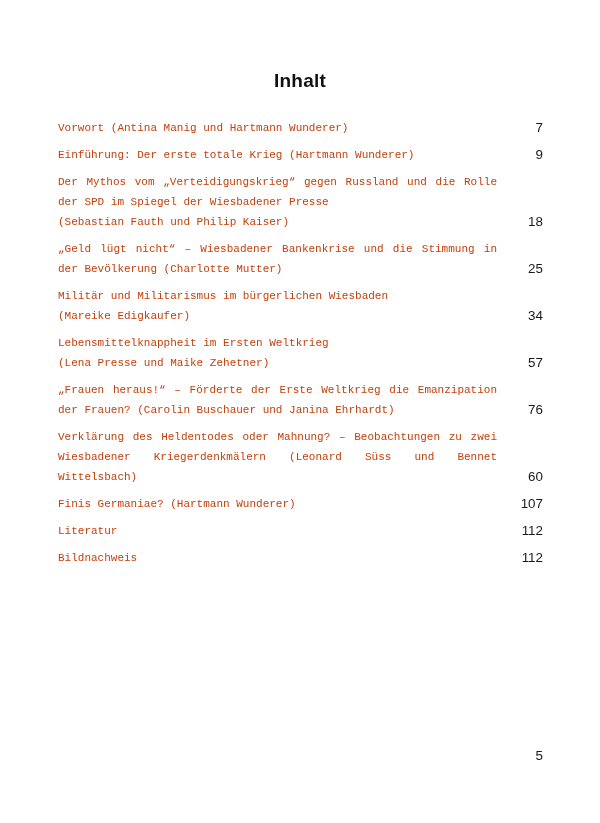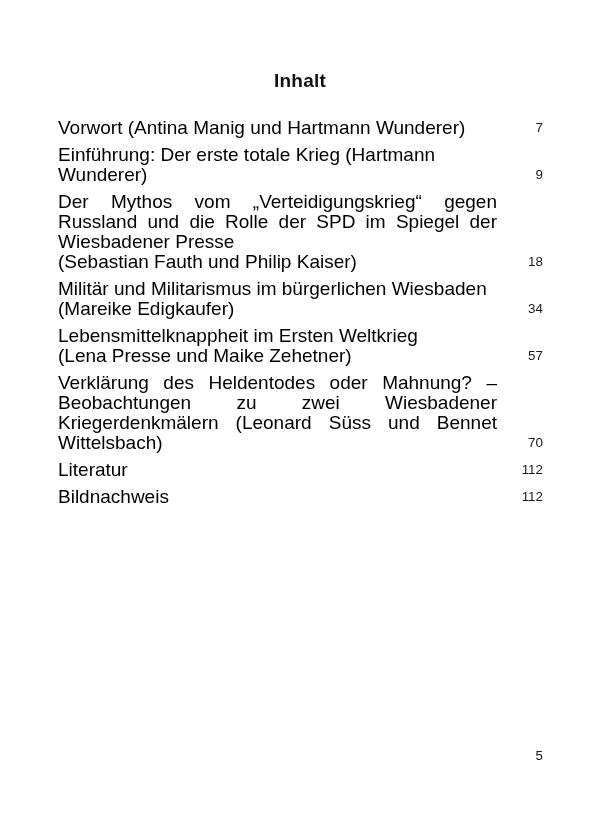--- a/index.html
+++ b/index.html
@@ -39,26 +39,27 @@
   }
 
   .toc-entry {
     position: relative;
     margin-bottom: 7px;
   }
 
   
   .entry-text {
     width: 439px;
-    font-size: 19px;
+    font-size: 11px;
     line-height: 20px;
     text-align: justify;
     text-justify: inter-word;
-    color: #000000;
+    color: #c2410c;
     white-space: pre-line;
+    font-family: Liberation Mono, monospace;
   }
   .entry-text.single {
     text-align: left;
   }
 
   
   .entry-page {
     position: absolute;
     right: 0;
     bottom: 0;
@@ -94,32 +95,44 @@
       <div class="toc-entry">
         <div class="entry-text single">Einführung: Der erste totale Krieg (Hartmann Wunderer)</div>
         <div class="entry-page">9</div>
       </div>
       <div class="toc-entry">
         <div class="entry-text">Der Mythos vom „Verteidigungskrieg“ gegen Russland und die Rolle der SPD im Spiegel der Wiesbadener Presse
 (Sebastian Fauth und Philip Kaiser)</div>
         <div class="entry-page">18</div>
       </div>
       <div class="toc-entry">
+        <div class="entry-text">„Geld lügt nicht“ – Wiesbadener Bankenkrise und die Stimmung in der Bevölkerung (Charlotte Mutter)</div>
+        <div class="entry-page">25</div>
+      </div>
+      <div class="toc-entry">
         <div class="entry-text">Militär und Militarismus im bürgerlichen Wiesbaden
 (Mareike Edigkaufer)</div>
         <div class="entry-page">34</div>
       </div>
       <div class="toc-entry">
         <div class="entry-text">Lebensmittelknappheit im Ersten Weltkrieg
 (Lena Presse und Maike Zehetner)</div>
         <div class="entry-page">57</div>
       </div>
       <div class="toc-entry">
+        <div class="entry-text">„Frauen heraus!“ – Förderte der Erste Weltkrieg die Emanzipation der Frauen? (Carolin Buschauer und Janina Ehrhardt)</div>
+        <div class="entry-page">76</div>
+      </div>
+      <div class="toc-entry">
         <div class="entry-text">Verklärung des Heldentodes oder Mahnung? – Beobachtungen zu zwei Wiesbadener Kriegerdenkmälern (Leonard Süss und Bennet Wittelsbach)</div>
-        <div class="entry-page">70</div>
+        <div class="entry-page">60</div>
+      </div>
+      <div class="toc-entry">
+        <div class="entry-text single">Finis Germaniae? (Hartmann Wunderer)</div>
+        <div class="entry-page">107</div>
       </div>
       <div class="toc-entry">
         <div class="entry-text single">Literatur</div>
         <div class="entry-page">112</div>
       </div>
       <div class="toc-entry">
         <div class="entry-text single">Bildnachweis</div>
         <div class="entry-page">112</div>
       </div>
     </div>

